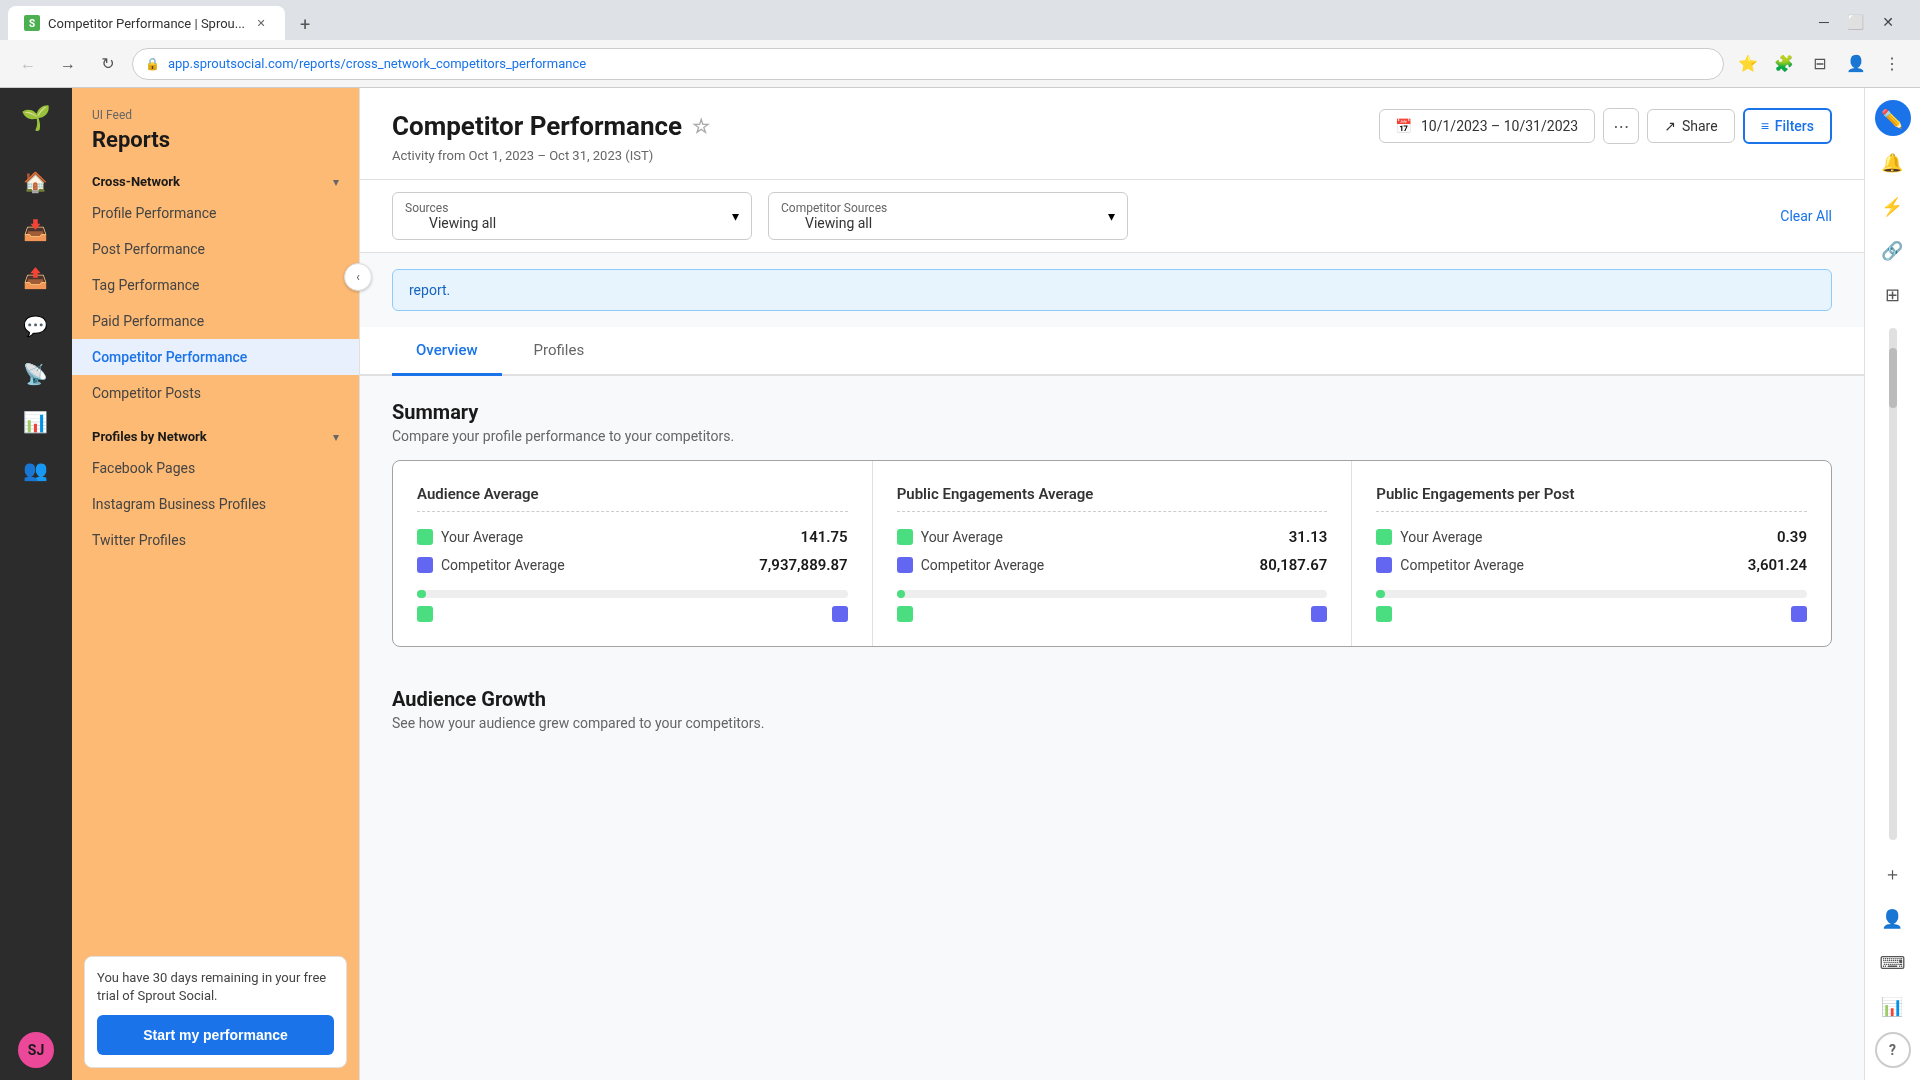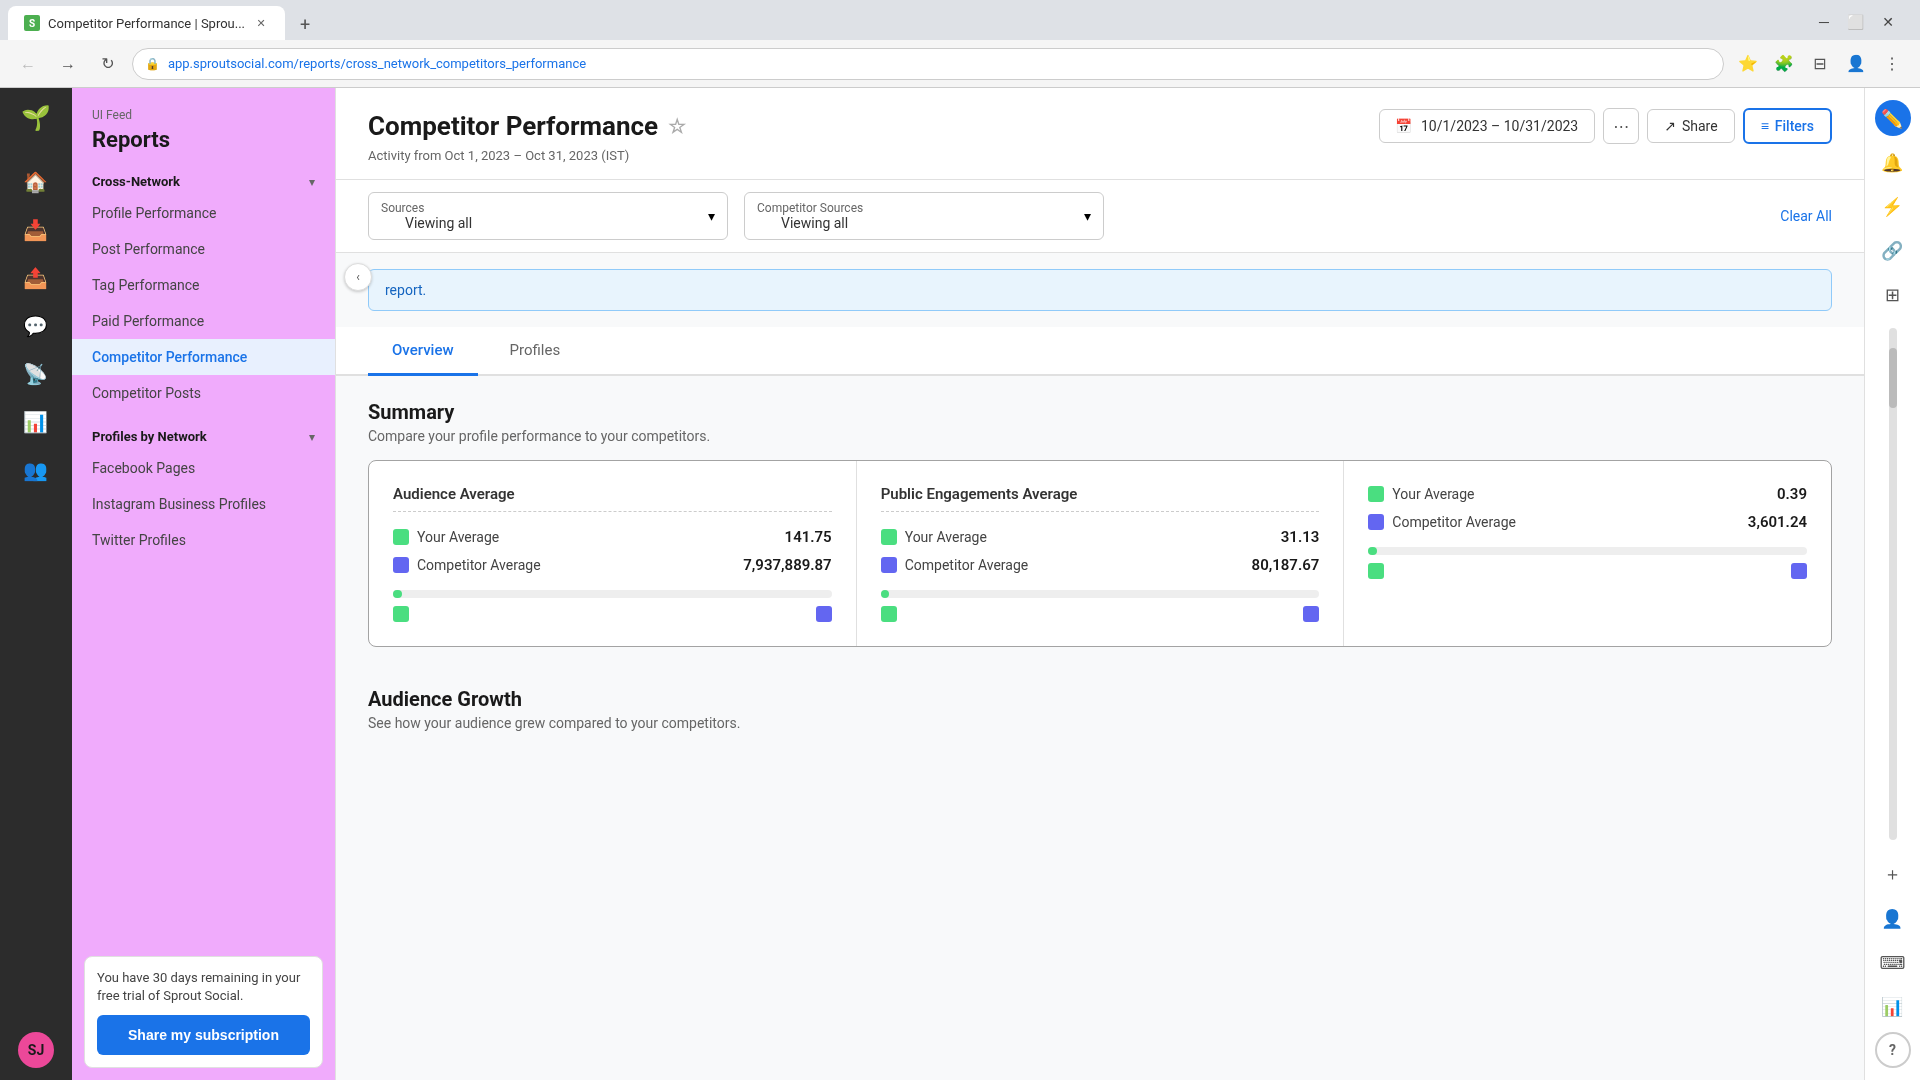--- a/index.html
+++ b/index.html
@@ -28,21 +28,21 @@
     .app-container { display: flex; height: calc(1080px - 88px); }
 
     
     .icon-rail { width: 72px; background: #2c2c2c; display: flex; flex-direction: column; align-items: center; padding-top: 8px; gap: 4px; z-index: 10; }
     .rail-icon { width: 44px; height: 44px; border-radius: 8px; display: flex; align-items: center; justify-content: center; cursor: pointer; color: #aaa; font-size: 20px; }
     .rail-icon.active { color: #4ade80; }
     .rail-icon.brand { background: transparent; }
     .rail-avatar { width: 36px; height: 36px; border-radius: 50%; background: #ec4899; display: flex; align-items: center; justify-content: center; color: #1a1a1a; font-weight: bold; font-size: 14px; margin-top: auto; margin-bottom: 12px; cursor: pointer; }
 
     
-    .sidebar { width: 264px; background: #f0abfc; border-right: 1px solid #e0e0e0; display: flex; flex-direction: column; overflow: hidden; }
+    .sidebar { width: 288px; background: #fdba74; border-right: 1px solid #e0e0e0; display: flex; flex-direction: column; overflow: hidden; }
     .sidebar-header { padding: 16px 20px 8px; }
     .sidebar-breadcrumb { font-size: 12px; color: #666; cursor: pointer; }
     .sidebar-title { font-size: 22px; font-weight: 700; color: #1a1a1a; margin-top: 4px; }
     .sidebar-section { padding: 4px 0; }
     .sidebar-section-header { display: flex; align-items: center; justify-content: space-between; padding: 10px 20px 6px; cursor: pointer; }
     .sidebar-section-title { font-size: 13px; font-weight: 700; color: #1a1a1a; }
     .sidebar-section-chevron { font-size: 12px; color: #666; }
     .sidebar-item { padding: 10px 20px; font-size: 14px; color: #444; cursor: pointer; border-radius: 0; }
     .sidebar-item.active { background: #e8f0fe; color: #1a73e8; font-weight: 500; }
 
@@ -190,21 +190,21 @@
         <span class="sidebar-section-chevron">▾</span>
       </div>
       <div class="sidebar-item">Facebook Pages</div>
       <div class="sidebar-item">Instagram Business Profiles</div>
       <div class="sidebar-item">Twitter Profiles</div>
     </div>
 
     <div style="margin-top:auto;"></div>
     <div class="sidebar-trial-box">
       <p class="trial-text">You have 30 days remaining in your free trial of Sprout Social.</p>
-      <button class="trial-btn">Share my subscription</button>
+      <button class="trial-btn">Start my performance</button>
     </div>
   </div>
 
   <div class="sidebar-collapse-btn">‹</div>
 
   <div class="main-content">
 
     <div class="content-header">
       <div class="content-title-row">
         <div class="content-title">
@@ -310,20 +310,21 @@
         <div style="margin-top:16px; position:relative; height:8px; background:#eee; border-radius:4px;">
           <div style="position:absolute;left:0;top:0;width:2%;height:8px;background:#4ade80;border-radius:4px;"></div>
         </div>
         <div style="display:flex;justify-content:space-between;margin-top:8px;">
           <div style="width:16px;height:16px;border-radius:3px;background:#4ade80;"></div>
           <div style="width:16px;height:16px;border-radius:3px;background:#6366f1;"></div>
         </div>
       </div>
 
       <div class="metric-card">
+        <div class="metric-title">Public Engagements per Post</div>
         <div class="metric-row">
           <div class="metric-label-group">
             <div class="metric-dot" style="background:#4ade80;"></div>
             <span class="metric-label">Your Average</span>
           </div>
           <span class="metric-value">0.39</span>
         </div>
         <div class="metric-row">
           <div class="metric-label-group">
             <div class="metric-dot" style="background:#6366f1;"></div>

